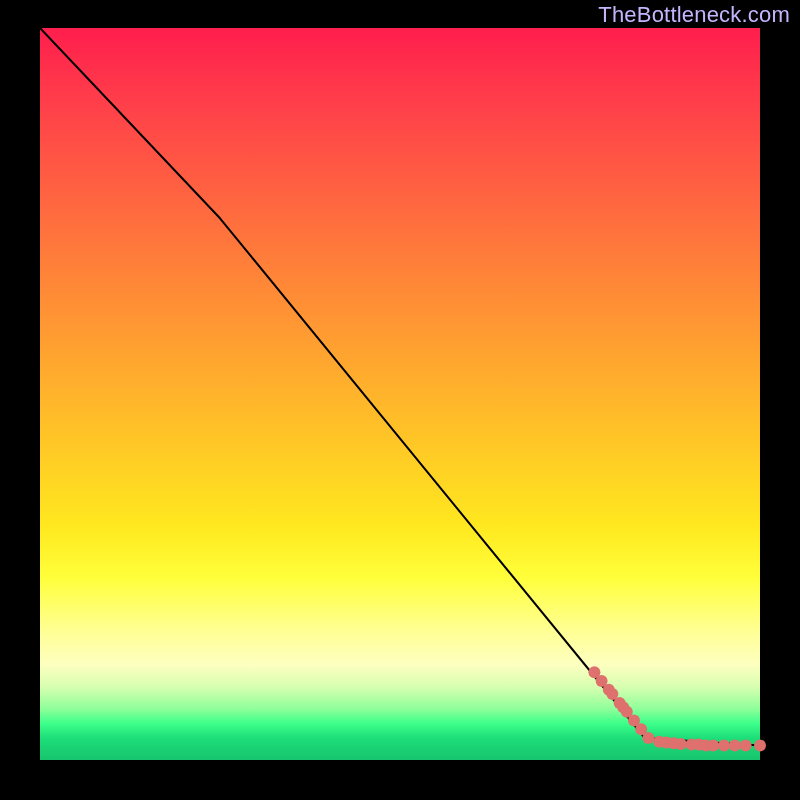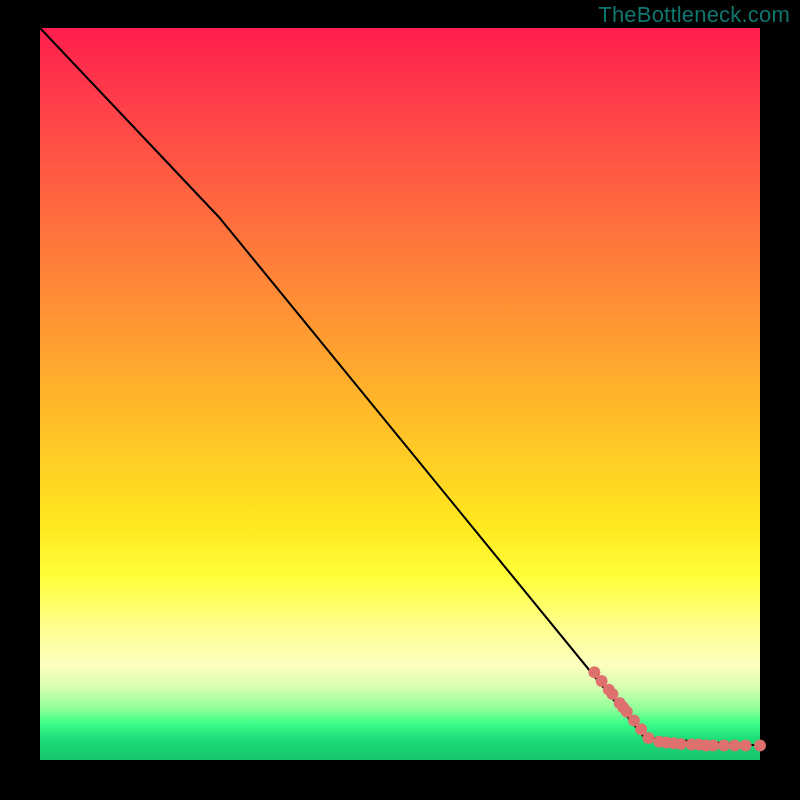--- a/index.html
+++ b/index.html
@@ -14,21 +14,21 @@
   .outer {
     position: relative;
     width: 800px;
     height: 800px;
     background: #000;
   }
   .attribution {
     position: absolute;
     top: 2px;
     right: 10px;
-    color: #0f766e;
+    color: #c4b5fd;
     font-size: 22px;
     font-weight: 500;
     letter-spacing: 0.2px;
     user-select: none;
   }
   .plot {
     position: absolute;
     left: 40px;
     top: 28px;
     width: 720px;

